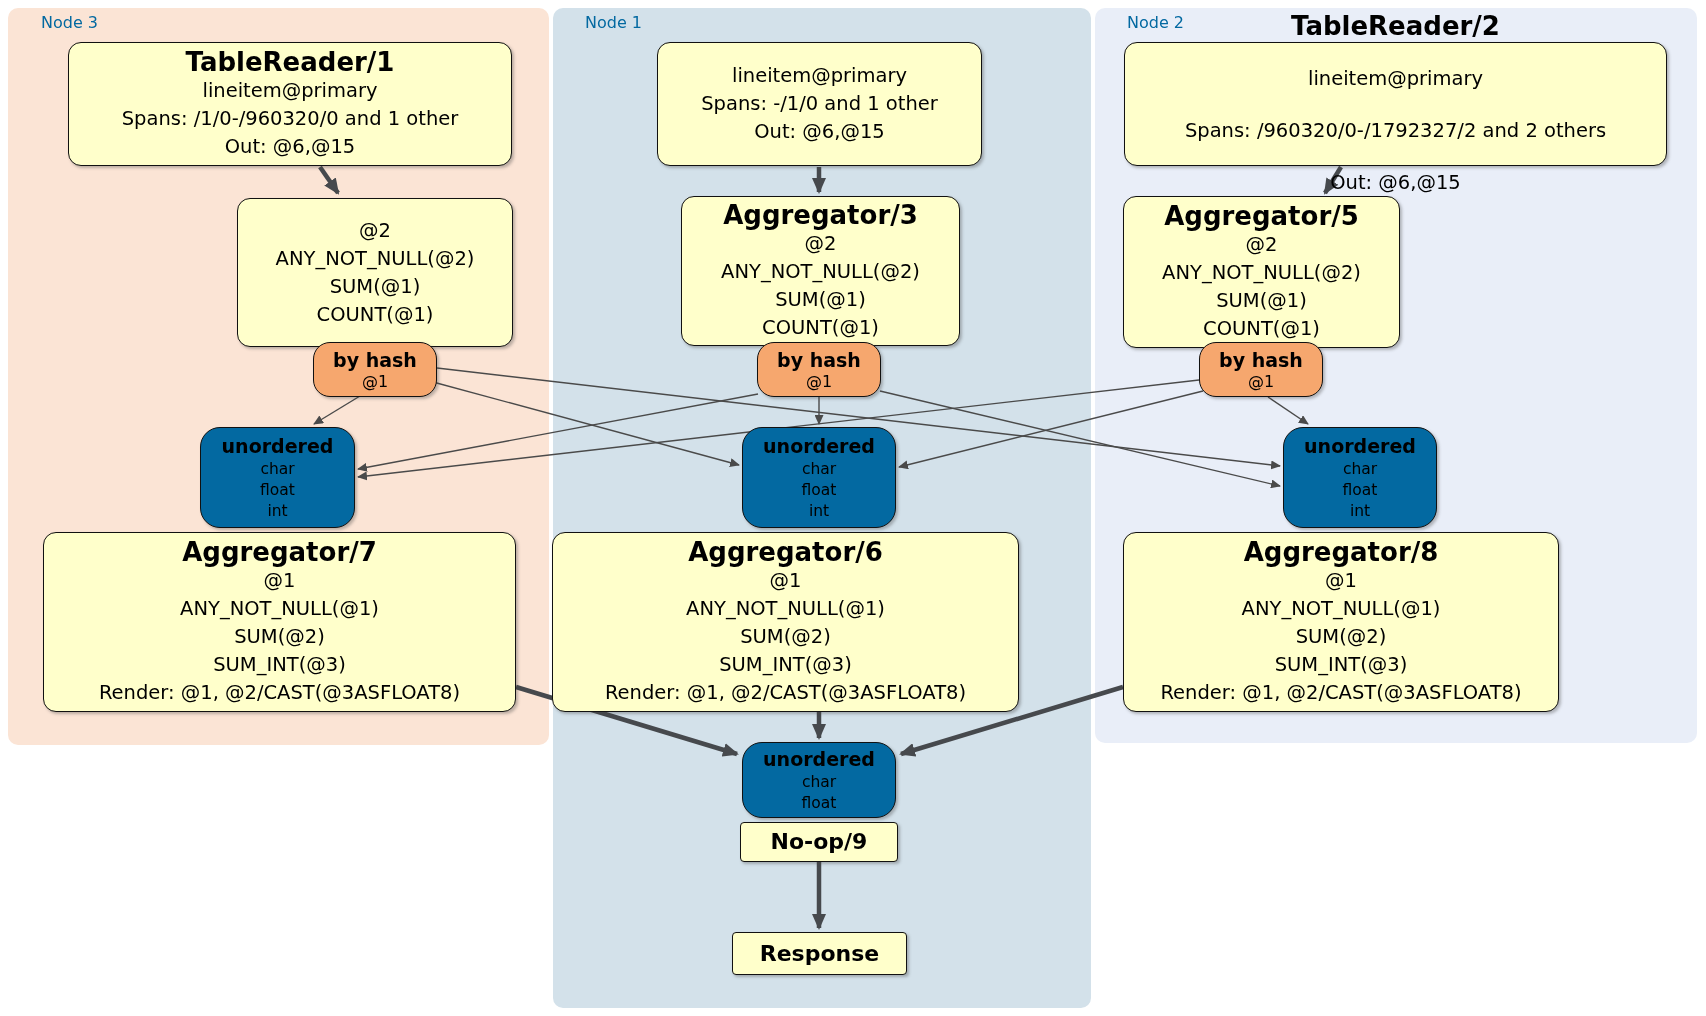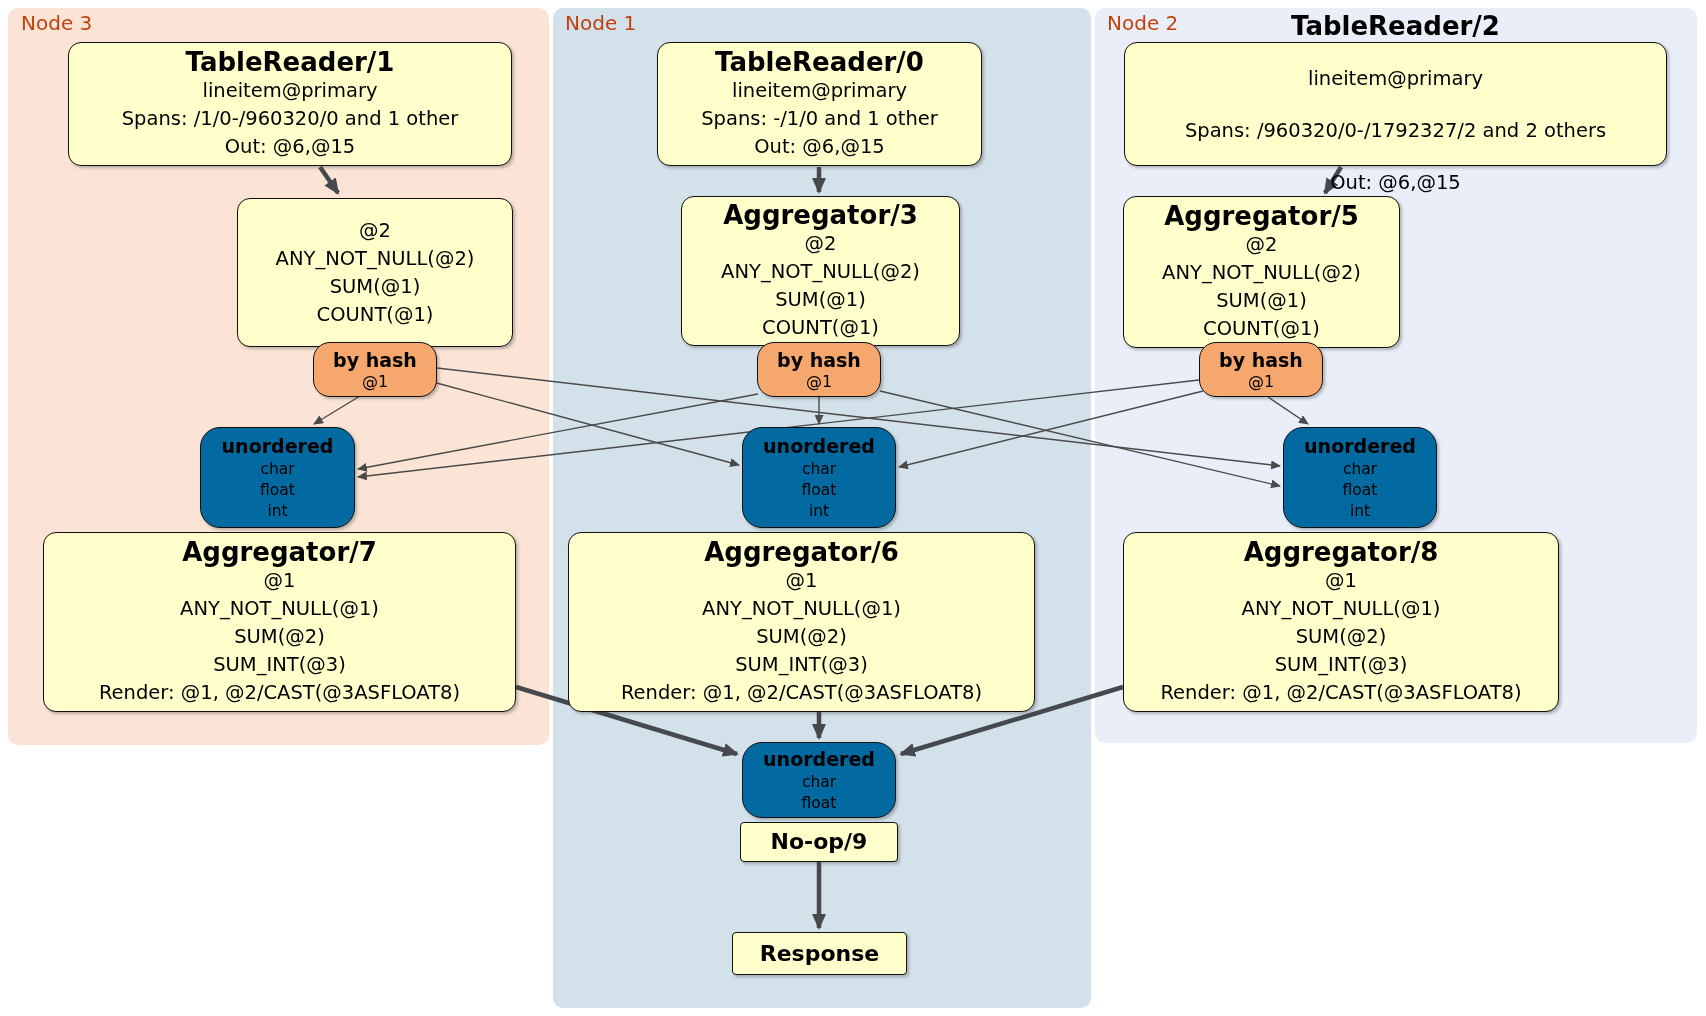--- a/index.html
+++ b/index.html
@@ -1,21 +1,21 @@
 <!DOCTYPE html>
 <html><head>
 <meta charset="utf-8">
 <style>
   html,body { margin:0; padding:0; background:#ffffff; }
   #canvas {
     position:relative; width:1706px; height:1016px; overflow:hidden;
     font-family:"DejaVu Sans","Liberation Sans",sans-serif; color:#000;
   }
   .region { position:absolute; border-radius:10px; z-index:0; }
-  .region-label { position:absolute; font-size:20px; line-height:22px; color:#c2410c; z-index:1; }
+  .region-label { position:absolute; font-size:16px; line-height:22px; color:#0369a1; z-index:1;margin-left:20px; }
   #edges { position:absolute; left:0; top:0; z-index:2; }
   .box { position:absolute; box-sizing:border-box; z-index:3; text-align:center;
          display:flex; flex-direction:column; justify-content:center;
          border:1.7px solid #111; box-shadow:2px 2px 3px rgba(70,70,70,0.35); }
   .pbox { background:#ffffcb; border-radius:13px; padding:2px 4px; }
   .pbox .title { font-weight:bold; font-size:26px; line-height:30px; }
   .pbox .line  { font-size:19.5px; line-height:28px; white-space:nowrap; }
   .router { background:#f6a76e; border-radius:17px; padding:5px 2px; }
   .router .title { font-weight:bold; font-size:19px; line-height:24px; }
   .router .arg   { font-size:16px; line-height:20px; }
@@ -94,21 +94,20 @@
   <div class="box pbox" style="left:43px; top:532px; width:473px; height:180px;">
     <div class="title">Aggregator/7</div>
     <div class="line">@1</div>
     <div class="line">ANY_NOT_NULL(@1)</div>
     <div class="line">SUM(@2)</div>
     <div class="line">SUM_INT(@3)</div>
     <div class="line">Render: @1, @2/CAST(@3ASFLOAT8)</div>
   </div>
 
   <div class="box pbox" style="left:657px; top:42px; width:325px; height:124px;">
-    <div class="title">TableReader/0</div>
     <div class="line">lineitem@primary</div>
     <div class="line">Spans: -/1/0 and 1 other</div>
     <div class="line">Out: @6,@15</div>
   </div>
   <div class="box pbox" style="left:681px; top:196px; width:279px; height:150px;">
     <div class="title">Aggregator/3</div>
     <div class="line">@2</div>
     <div class="line">ANY_NOT_NULL(@2)</div>
     <div class="line">SUM(@1)</div>
     <div class="line">COUNT(@1)</div>
@@ -116,21 +115,21 @@
   <div class="box router" style="left:757px; top:342px; width:124px; height:55px;">
     <div class="title">by hash</div>
     <div class="arg">@1</div>
   </div>
   <div class="box sync" style="left:742px; top:427px; width:154px; height:101px;">
     <div class="title">unordered</div>
     <div class="type">char</div>
     <div class="type">float</div>
     <div class="type">int</div>
   </div>
-  <div class="box pbox" style="left:568px; top:532px; width:467px; height:180px;">
+  <div class="box pbox" style="left:552px; top:532px; width:467px; height:180px;">
     <div class="title">Aggregator/6</div>
     <div class="line">@1</div>
     <div class="line">ANY_NOT_NULL(@1)</div>
     <div class="line">SUM(@2)</div>
     <div class="line">SUM_INT(@3)</div>
     <div class="line">Render: @1, @2/CAST(@3ASFLOAT8)</div>
   </div>
 
   <div class="box pbox" style="left:1124px; top:42px; width:543px; height:124px;gap:24px;">
     <div class="title">TableReader/2</div>

